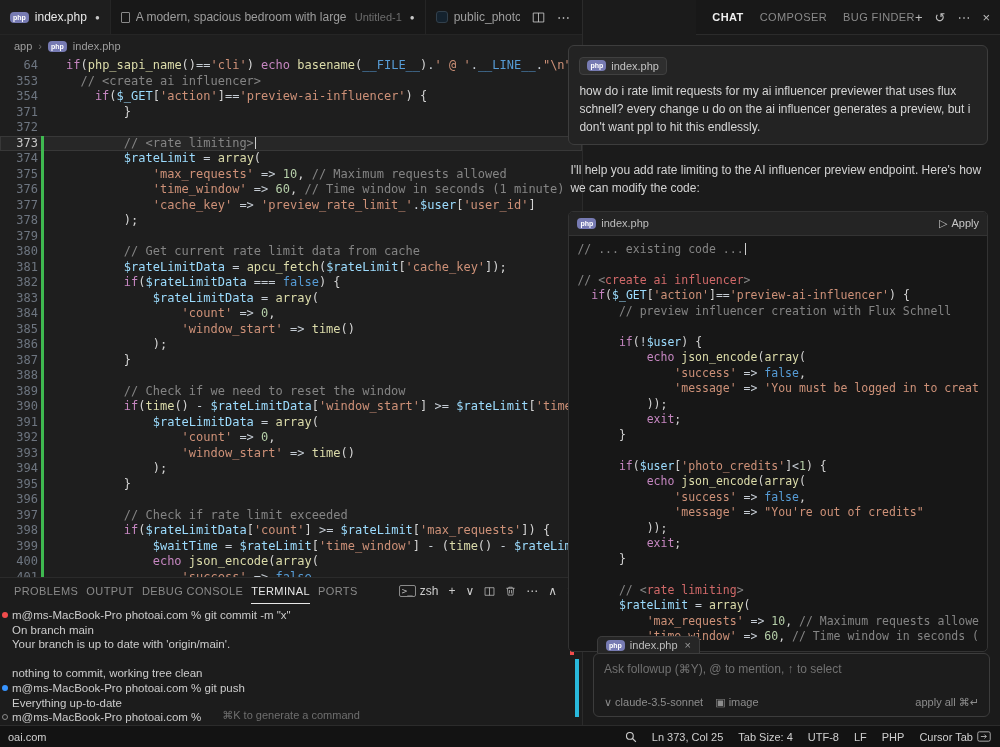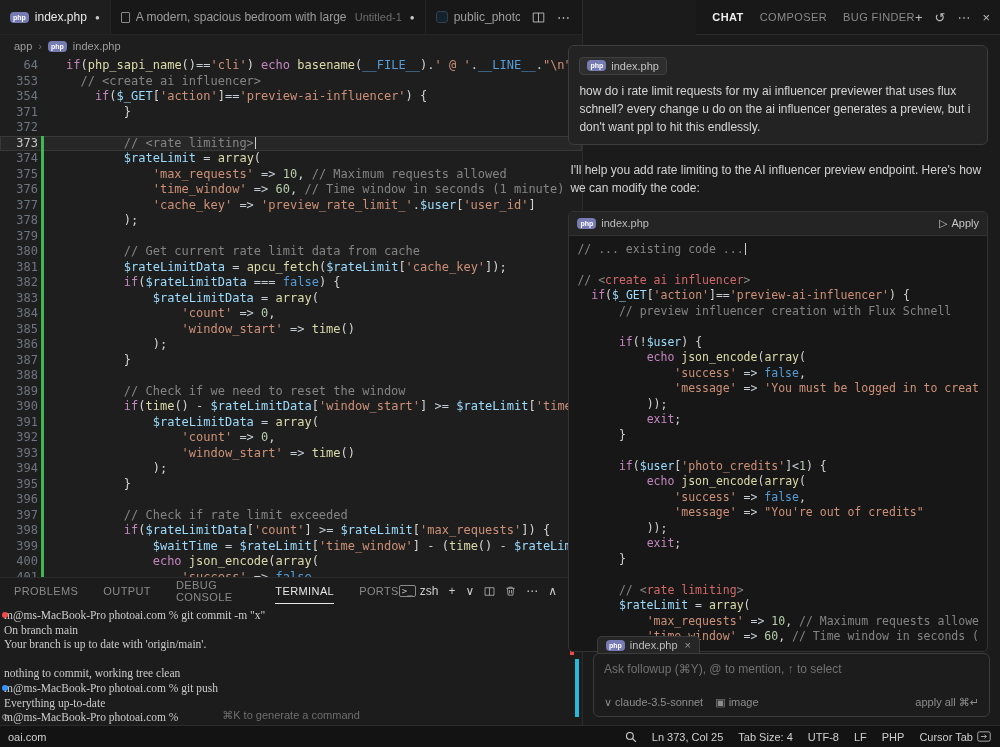--- a/index.html
+++ b/index.html
@@ -50,28 +50,28 @@
   .tk-n{color:#b5cea8;}
   .tk-c{color:#848484;}
   .tk-b{color:#569cd6;}
   .tk-o{color:#c5ccd4;}
   .tk-p{color:#d4d4d4;}
   .tk-t{color:#d16969;}
 
   
   .panel{height:148px;min-height:148px;border-top:1px solid #2b2b2b;background:#1c1c1c;display:flex;flex-direction:column;}
   .panel-header{height:26px;display:flex;align-items:center;padding:0 8px 0 14px;}
-  .panel-tabs{display:flex;gap:25px;height:100%;align-items:center;}
+  .panel-tabs{display:flex;gap:8px;height:100%;align-items:center;}
   .ptab{font-size:11px;letter-spacing:0.4px;color:#8a8a8a;height:100%;display:flex;align-items:center;cursor:pointer;}
   .ptab.active{color:#e7e7e7;border-bottom:1px solid #e7e7e7;}
   .panel-actions{margin-left:auto;display:flex;align-items:center;gap:10px;color:#cccccc;font-size:12px;}
   .panel-actions .pa{cursor:pointer;display:flex;align-items:center;gap:4px;}
   .shellglyph{font-family:"DejaVu Sans Mono",monospace;font-size:9px;border:1px solid #8a8a8a;border-radius:2px;padding:0 2px;color:#bbb;}
   .terminal{flex:1;position:relative;padding:4px 0 0 0;overflow:hidden;}
-  .tline{position:relative;padding-left:4px;height:14.6px;line-height:14.6px;font-family:Liberation Serif, serif;font-size:11.5px;color:#cccccc;white-space:pre;}
+  .tline{position:relative;padding-left:12px;height:14.6px;line-height:14.6px;font-family:Liberation Sans, sans-serif;font-size:11.5px;color:#cccccc;white-space:pre;}
   .tdot{position:absolute;left:2px;top:4px;width:6px;height:6px;border-radius:50%;}
   .tdot.err{background:#f14c4c;}
   .tdot.ok{background:#3794ff;}
   .tdot.open{background:transparent;border:1px solid #8a8a8a;}
   .thint{position:absolute;bottom:3px;left:0;right:0;text-align:center;color:#6e6e6e;font-size:11px;}
   .rm{position:absolute;width:4px;}
   .rm1{right:8px;top:2px;height:14px;background:#f14c4c;}
   .rm2{right:3px;top:5px;height:9px;background:#f14c4c;}
   .rm3{right:8px;top:21px;height:12px;background:#29b8db;}
   .rm4{right:8px;top:43px;height:8px;background:#f14c4c;}

